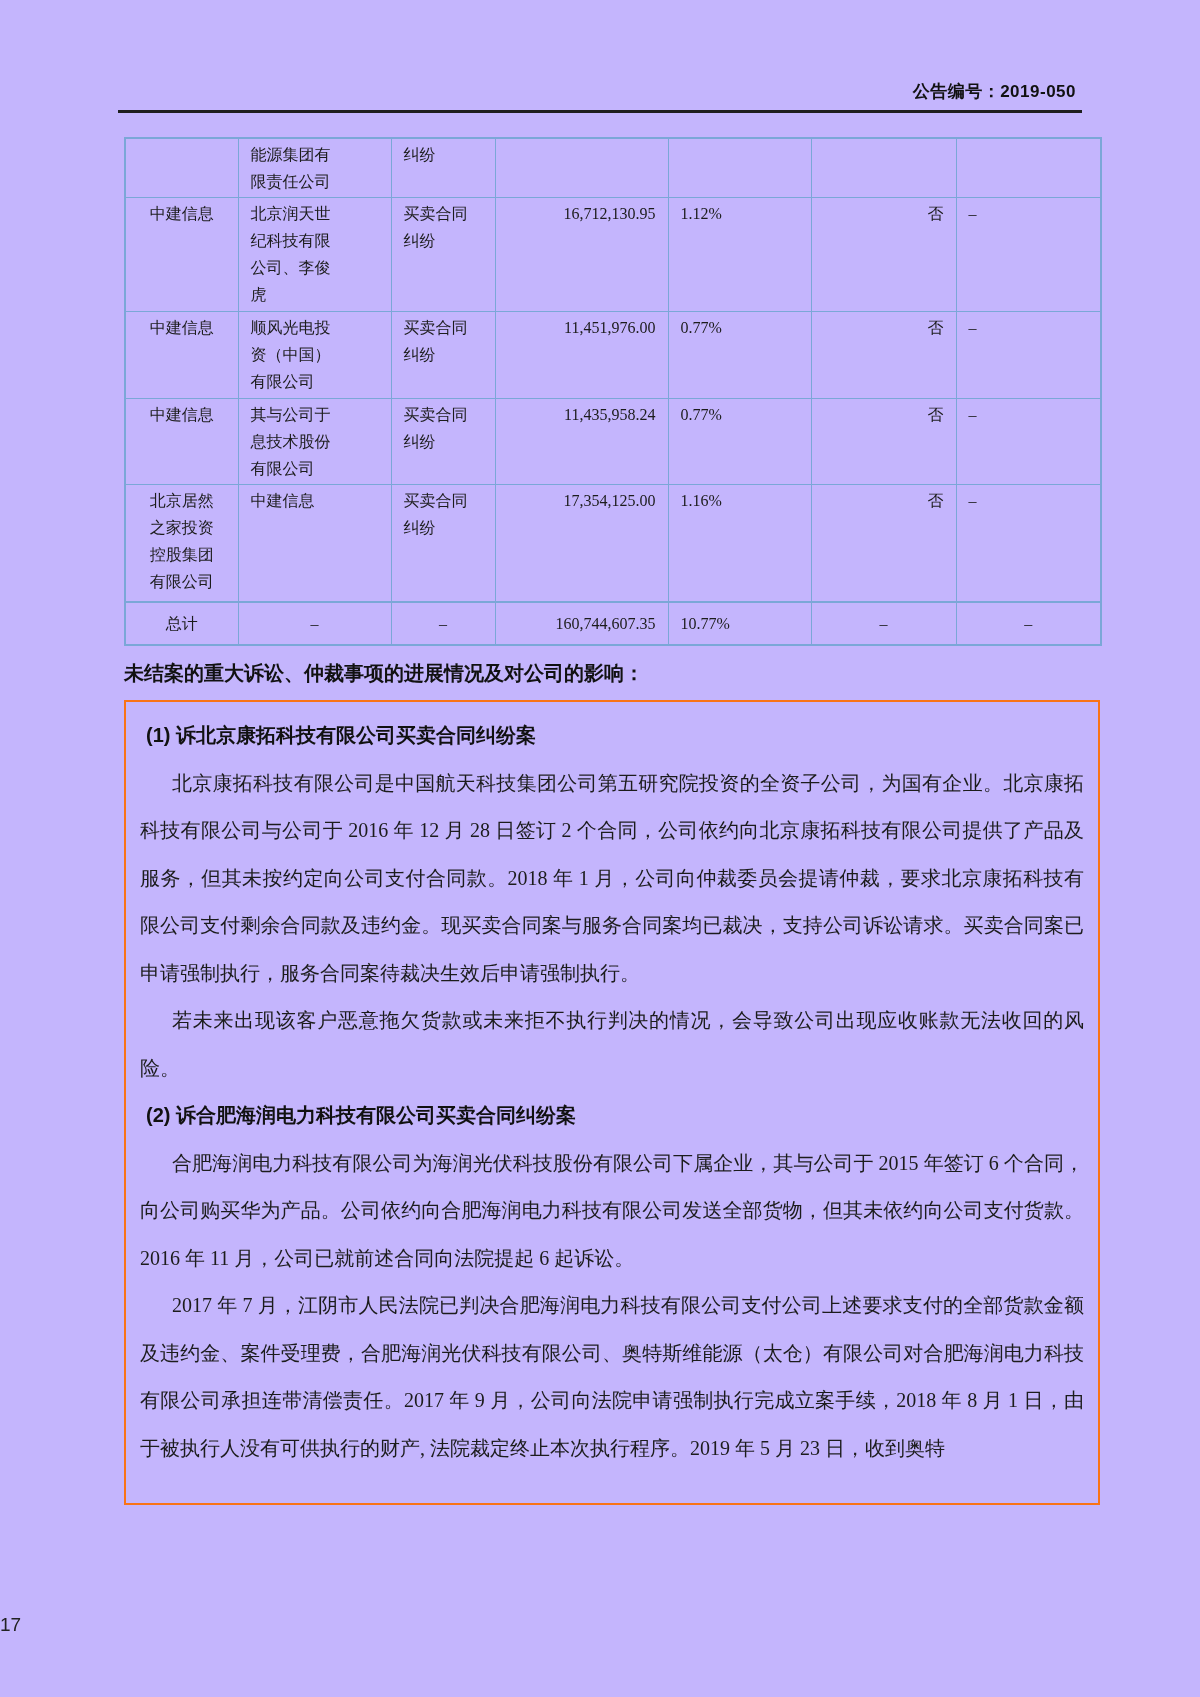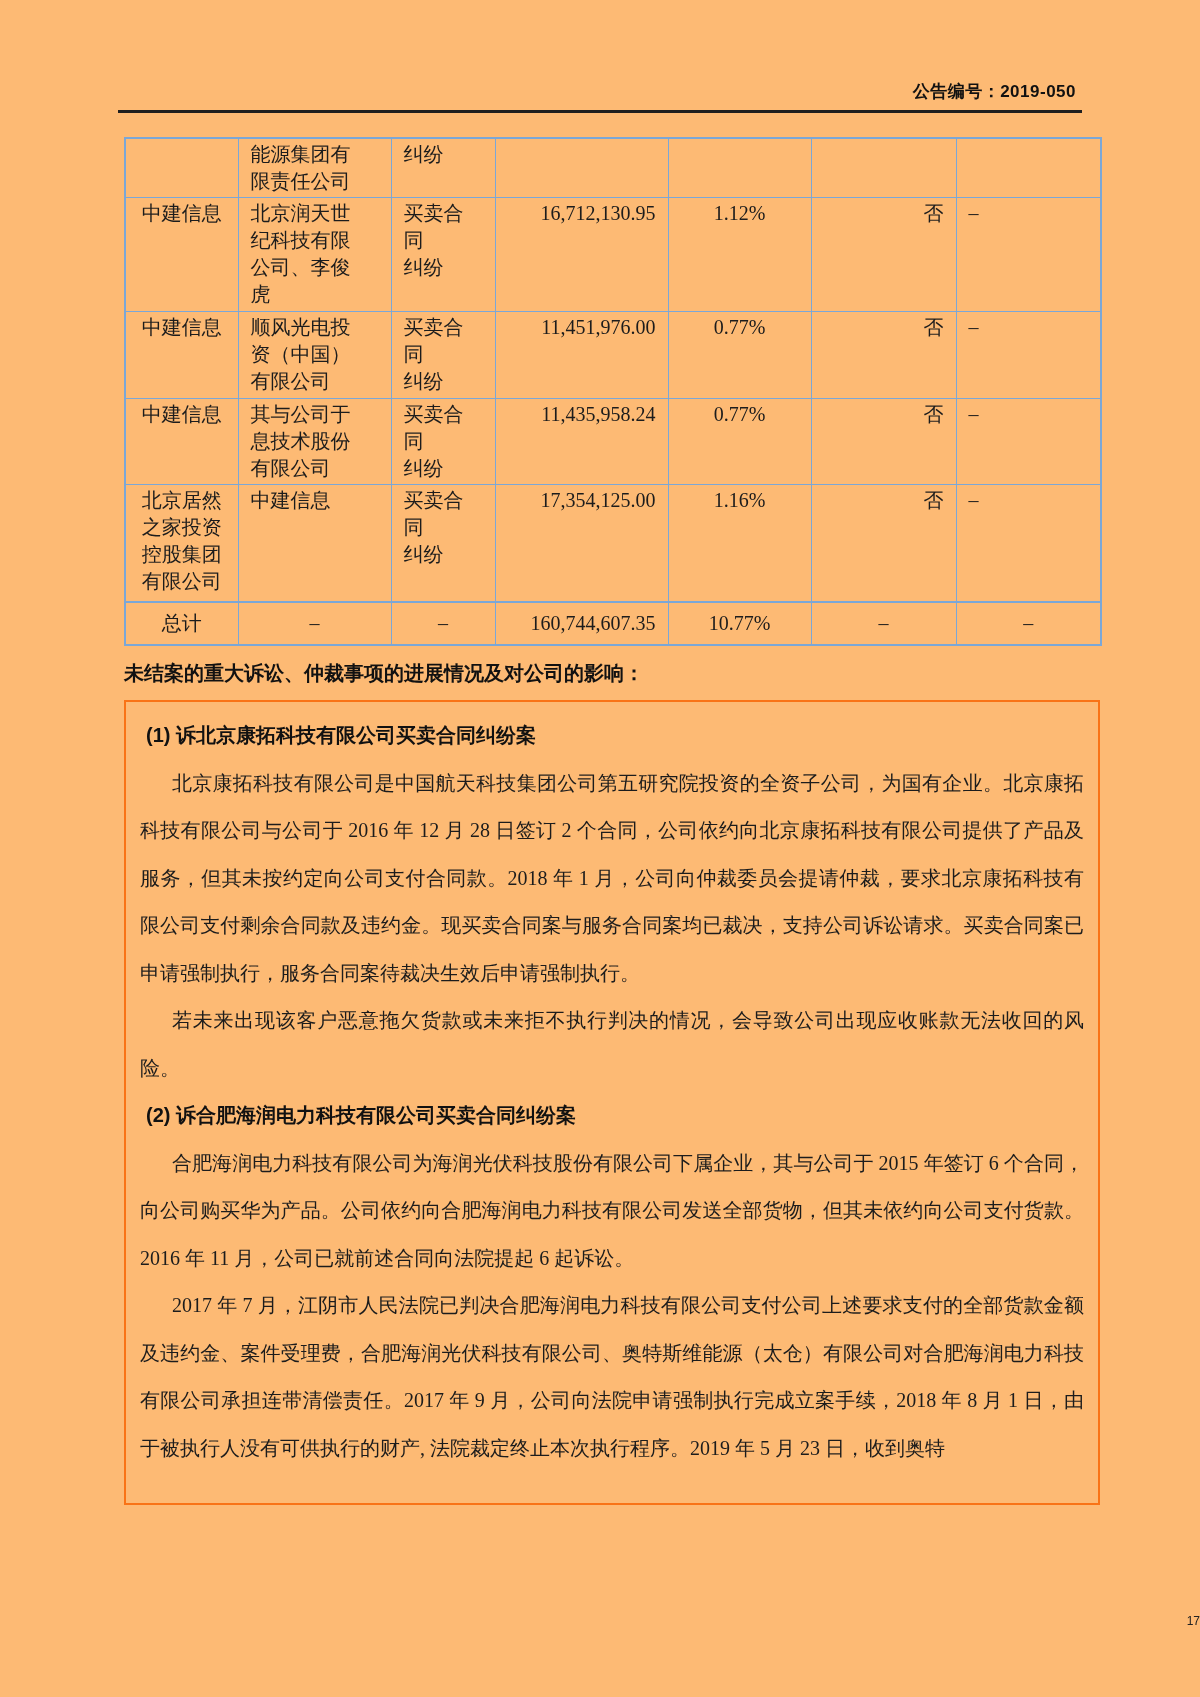--- a/index.html
+++ b/index.html
@@ -1,20 +1,20 @@
 <!DOCTYPE html>
 <html><head>
 <meta charset="utf-8">
 <style>
   html,body { margin:0; padding:0; background:#e9e9e9; }
   .page {
     position:relative;
     width:1200px; height:1697px;
     margin:0 auto;
-    background:#fdba74;
+    background:#c4b5fd;
     font-family:"Liberation Serif","DejaVu Serif",serif;
     color:#1c1c1c;
     overflow:hidden;
   }
   .doc-header {
     position:absolute; top:80px; left:124px; width:952px;
     text-align:right;
     font-family:"Liberation Sans","DejaVu Sans",sans-serif;
     font-size:17px; font-weight:600; color:#111;
     letter-spacing:0.5px;
@@ -25,31 +25,31 @@
   }
   table.litigation-table {
     position:absolute; top:137px; left:124px;
     width:976px;
     border-collapse:collapse;
     table-layout:fixed;
     border:2px solid #7BA7D7;
   }
   table.litigation-table td {
     border:1px solid #7BA7D7;
-    font-size:20px; line-height:27px;
+    font-size:16px; line-height:27px;
     padding:2px 12px;
     vertical-align:top;
     white-space:pre-line;
     overflow:hidden;
   }
   td.c0 { text-align:center; }
   td.c1 { text-align:left; }
   td.c2 { text-align:left; }
   td.c3 { text-align:right; }
-  td.c4 { text-align:center; }
+  td.c4 { text-align:left; }
   td.c5 { text-align:right; }
   td.c6 { text-align:left; }
   tr.total-row td {
     border-top:2px solid #7BA7D7;
     vertical-align:middle;
     padding:4px 12px;
   }
   tr.total-row td.c0 { font-weight:normal; }
   tr.total-row td.c1, tr.total-row td.c2,
   tr.total-row td.c5, tr.total-row td.c6 { text-align:center; }
@@ -72,22 +72,22 @@
     font-family:"Liberation Sans","DejaVu Sans",sans-serif;
     font-weight:bold; color:#111;
     text-align:left;
   }
   .text-box .case-paragraph {
     margin:0;
     text-indent:32px;
   }
   .page-number {
     position:absolute; top:1614px; left:0; width:100%;
-    text-align:right;
-    font-size:12px; color:#222;
+    text-align:left;
+    font-size:19px; color:#222;
     font-family:"Liberation Sans","DejaVu Sans",sans-serif;
   }
 </style>
 </head>
 <body>
 
 <div class="page">
 
   <div class="doc-header">公告编号：2019-050</div>
   <div class="header-rule"></div>

